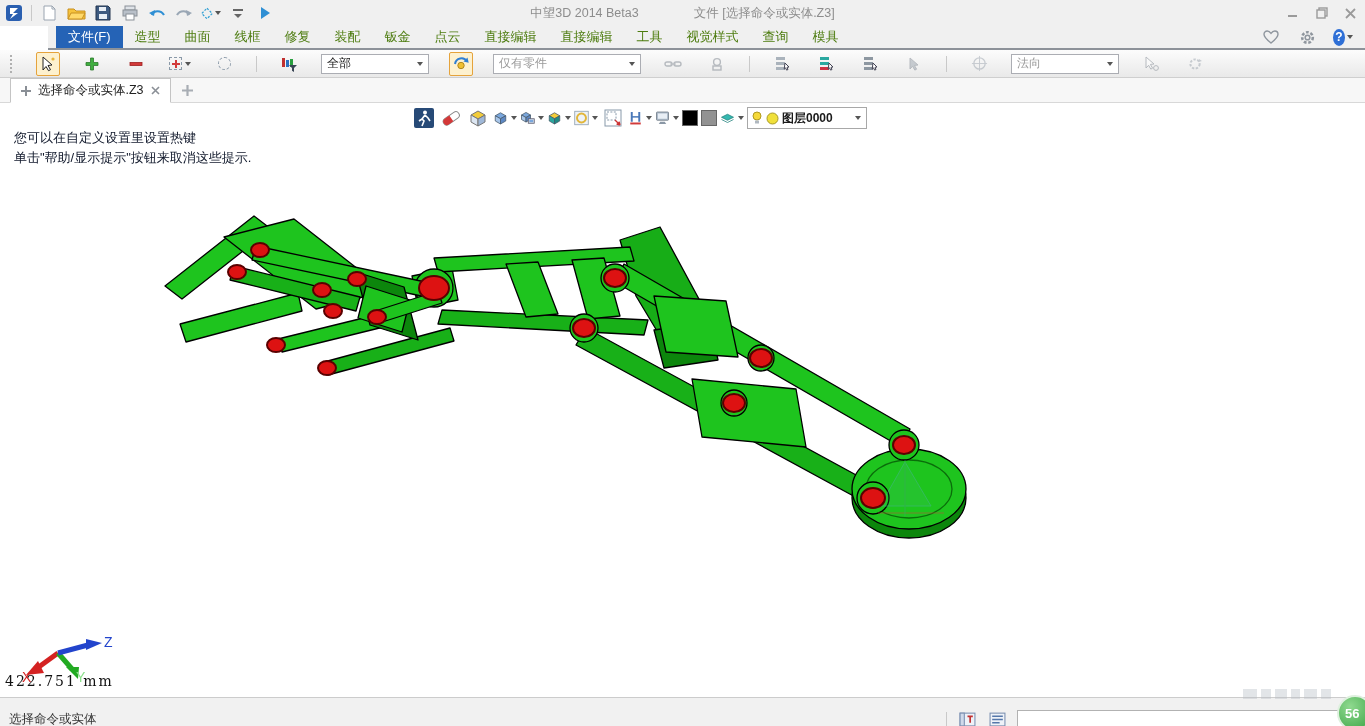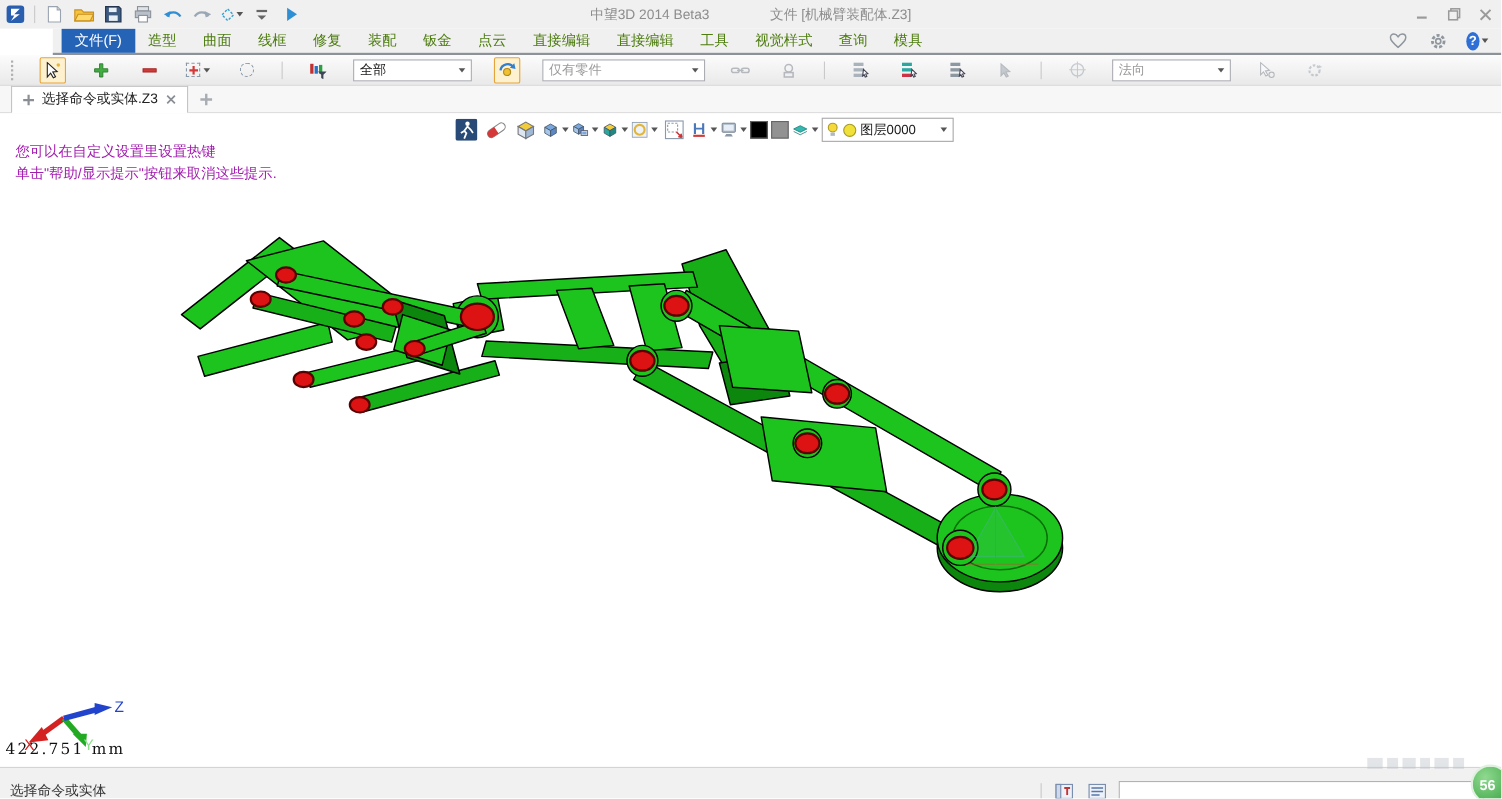--- a/index.html
+++ b/index.html
@@ -43,27 +43,27 @@
 
   
   .doctabs { height:25px; background:#f7f7f7; border-bottom:1px solid #d8d8d8; display:flex;
     align-items:stretch; padding-left:10px; }
   .dtab { background:#fff; border:1px solid #c4c4c4; border-bottom:1px solid #fff; margin-bottom:-1px;
     display:flex; align-items:center; gap:7px; padding:0 10px; font-size:12.5px; color:#222; }
   .newtab { width:34px; display:flex; align-items:center; justify-content:center; }
 
   
   .canvas { position:relative; height:594px; background:#fff; }
-  .hints { position:absolute; left:14px; top:25px; font-size:13px; color:#a21caf; line-height:20px; }
+  .hints { position:absolute; left:14px; top:25px; font-size:13px; color:#0f172a; line-height:20px; }
   .viewbar { position:absolute; left:412px; top:2px; height:26px; display:flex; align-items:center; gap:3px; }
   .vicon { width:24px; height:24px; display:flex; align-items:center; justify-content:center; gap:1px; }
   .swatch { width:16px; height:16px; border:1px solid #666; }
   .swatch.black { background:#000; } .swatch.gray { background:#929292; }
   .layercombo { width:120px; height:22px; border:1px solid #a8a8a8; background:#fff;
-    display:flex; align-items:center; gap:3px; padding-left:3px; font-size:12px; color:#1a1a1a; }
+    display:flex; align-items:center; gap:3px; padding-left:3px; font-size:12px; color:#1a1a1a;font-weight:bold; }
   .layercombo .dd { margin-left:auto; margin-right:5px; }
   .model-svg { position:absolute; inset:0; }
   .triad { position:absolute; left:16px; top:522px; }
   .measure { position:absolute; left:5px; top:570px; font-family:"DejaVu Serif", serif;
     font-size:14px; letter-spacing:2px; color:#111; }
   .watermark { position:absolute; right:34px; top:586px; display:flex; gap:4px; opacity:.4; }
   .watermark span { display:block; height:10px; background:#b9bfc6; }
 
   
   .statusbar { height:44px; background:#f1f1f1; border-top:1px solid #ccc; display:flex;
@@ -141,21 +141,21 @@
             <rect x="0" y="2" width="10" height="2" fill="#666"></rect>
             <path d="M1 7l4 4 4-4z" fill="#666"></path>
           </svg>
       </span>
       <span class="icn">
           <span class="play"></span>
         </span>
     </div>
     <div class="title-center">
       <span>中望3D 2014 Beta3</span>
-      <span>文件 [机械臂装配体.Z3]</span>
+      <span>文件 [选择命令或实体.Z3]</span>
     </div>
     <div class="win-controls">
       <span class="win-btn">
         <svg width="10" height="10" viewBox="0 0 10 10">
             <rect x="0" y="7" width="9" height="2" fill="#9a9a9a"></rect>
           </svg>
       </span>
       <span class="win-btn">
         <svg width="12" height="12" viewBox="0 0 12 12">
             <rect x="3" y="1" width="8" height="8" fill="none" stroke="#9a9a9a" stroke-width="1.4"></rect>

